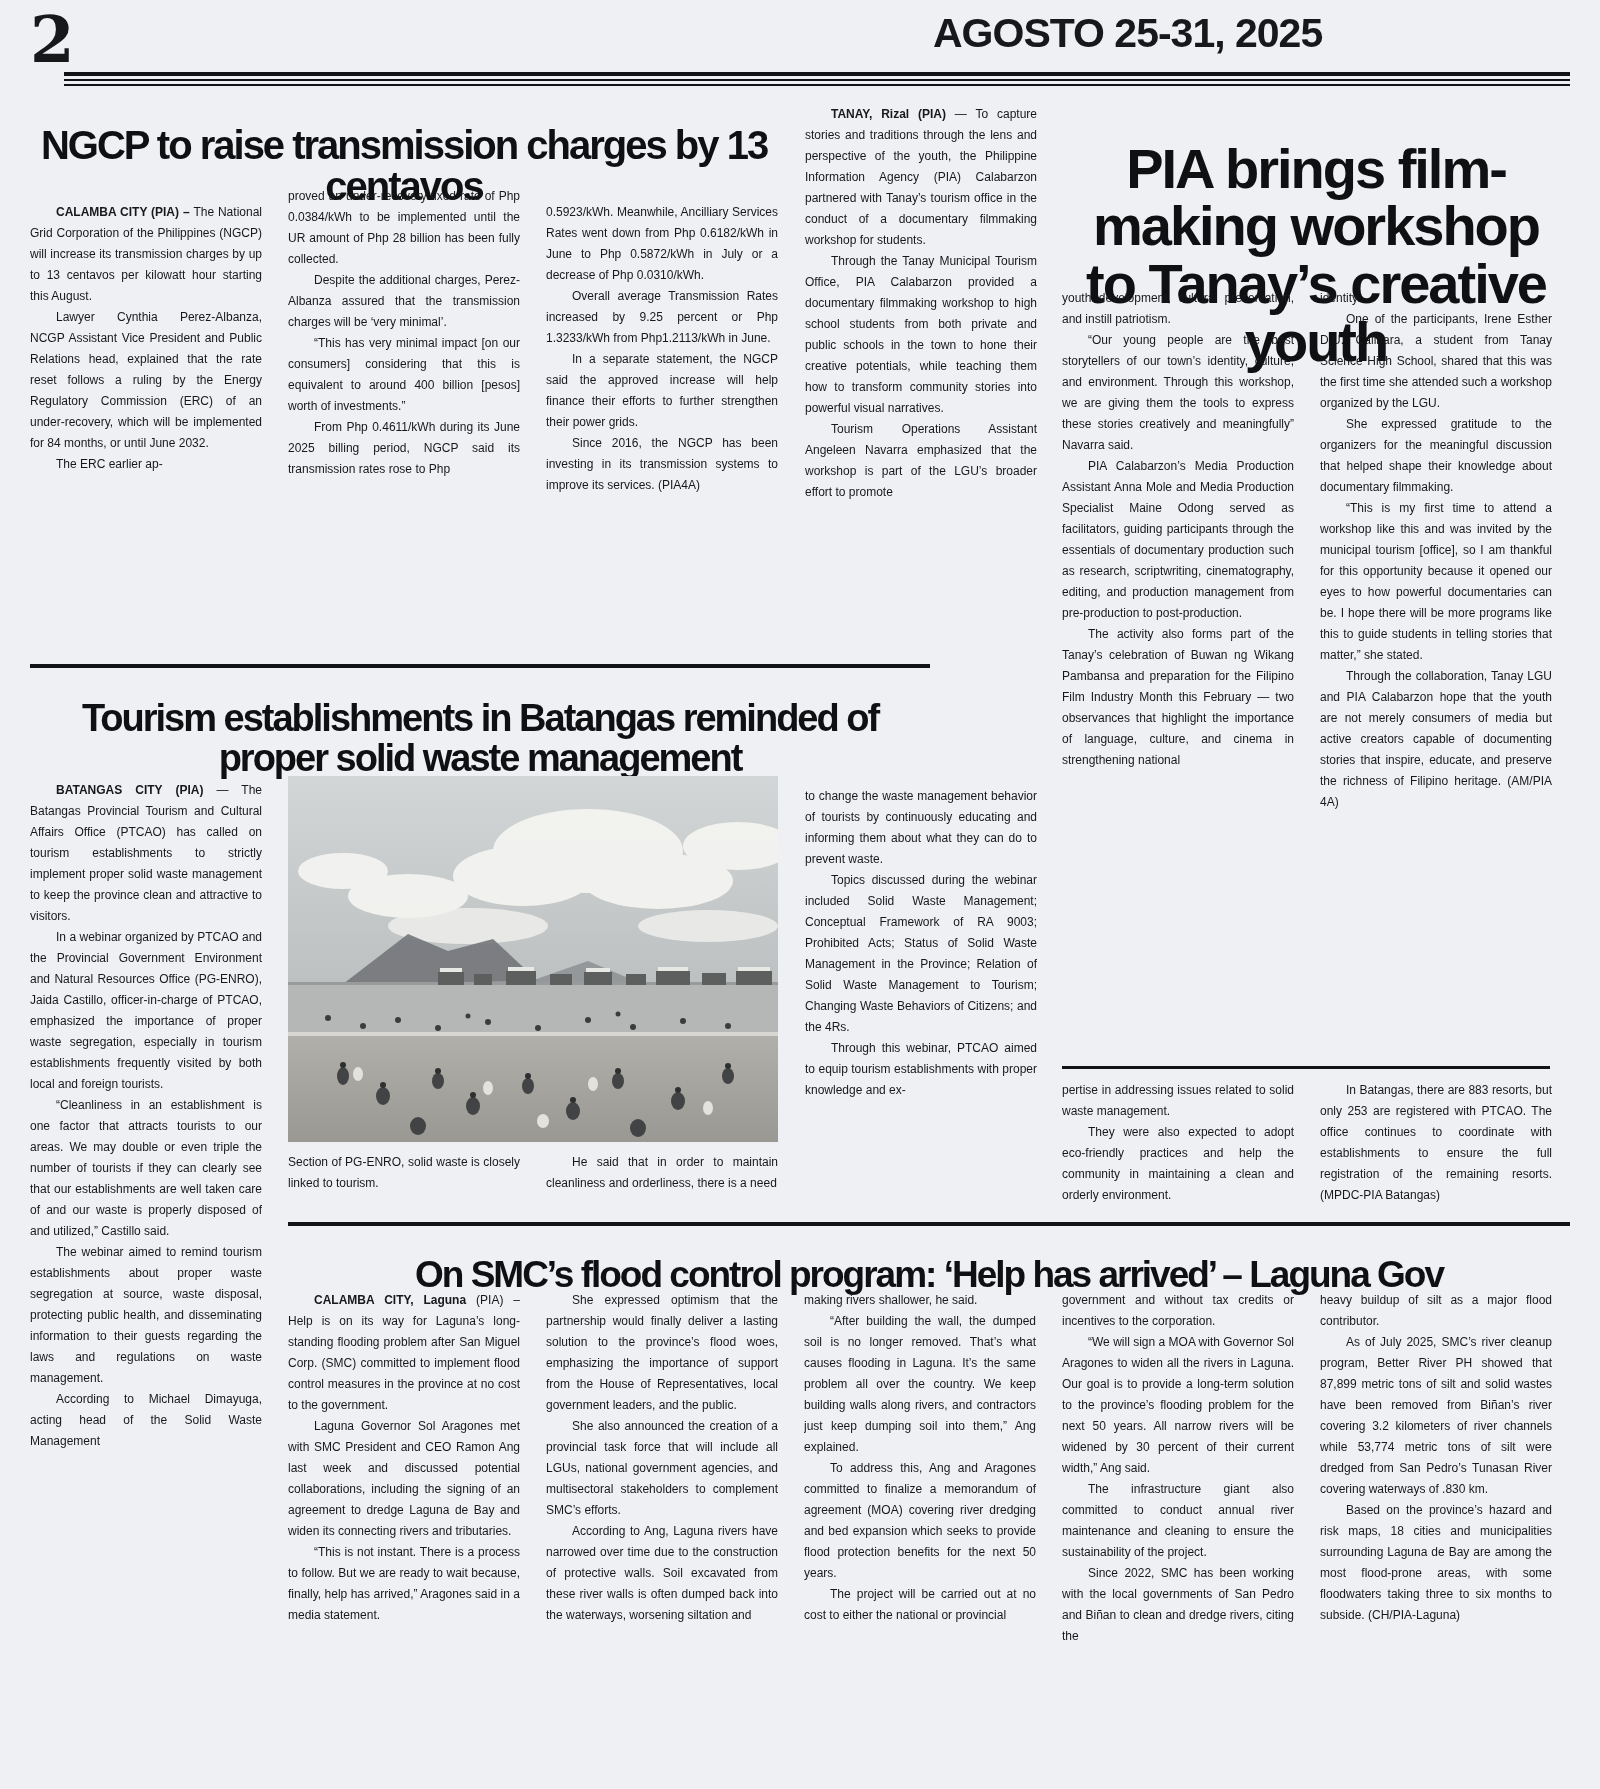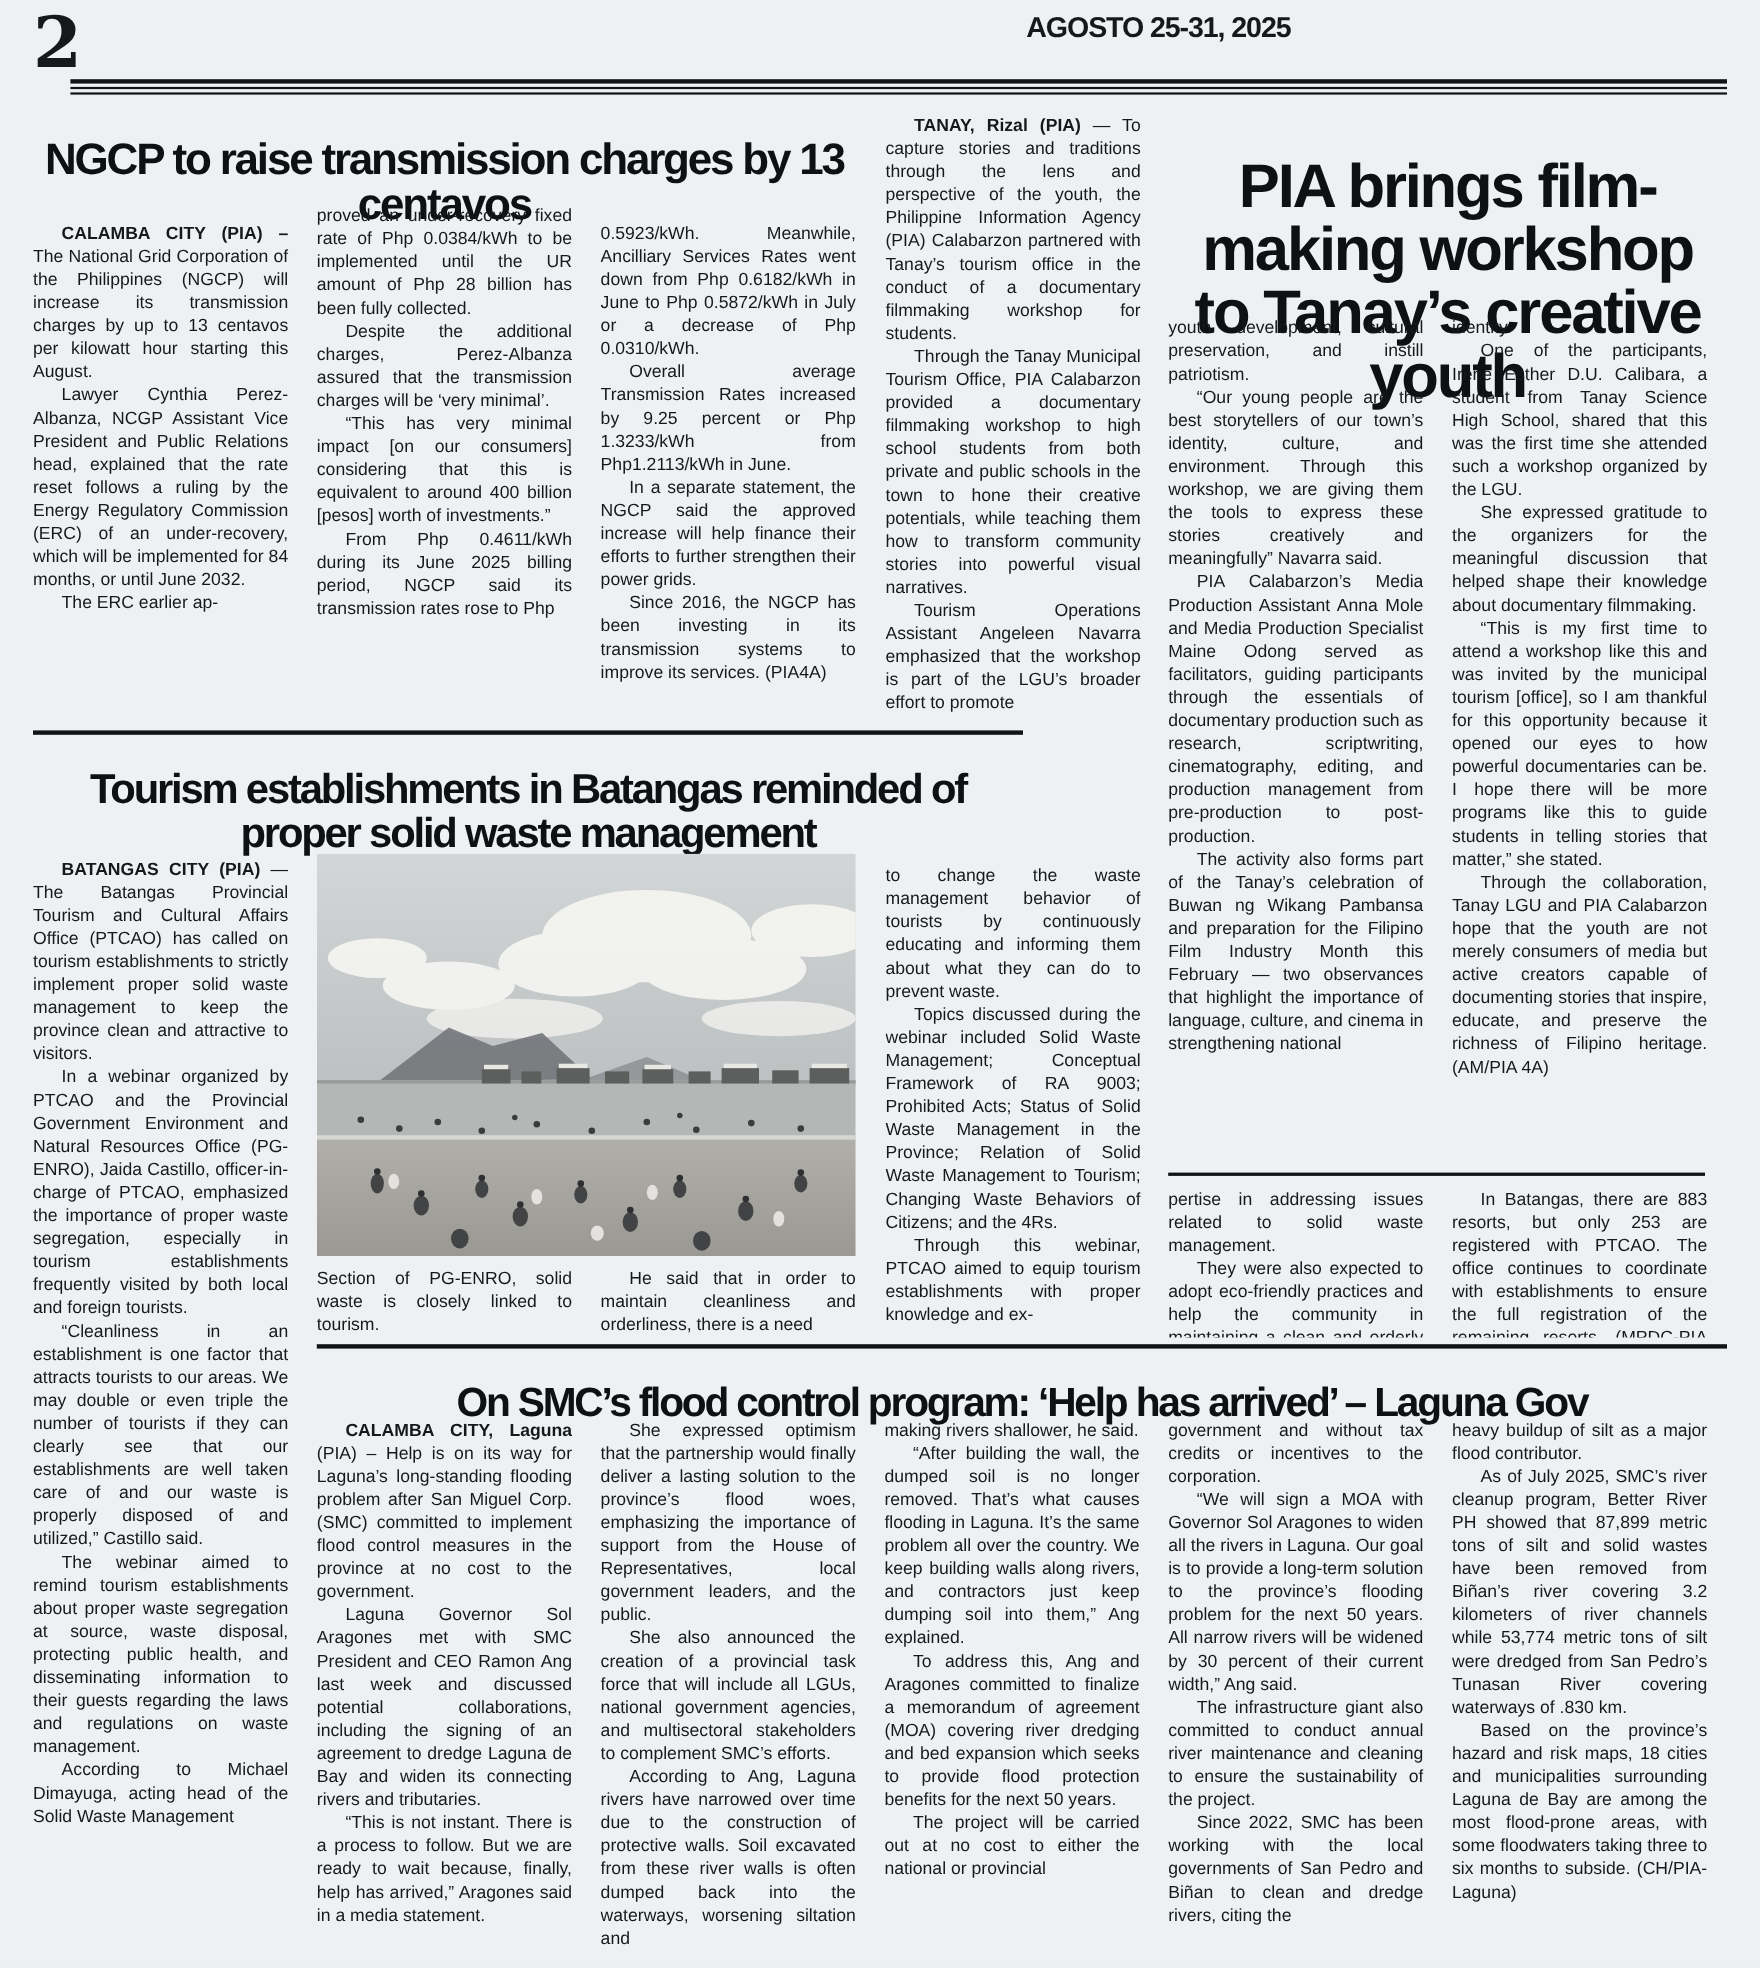--- a/index.html
+++ b/index.html
@@ -3,39 +3,39 @@
 <meta charset="utf-8">
 <style>
   html,body{margin:0;padding:0;background:#dfe2e6;}
   .page{
     position:relative;width:1600px;height:1789px;margin:0 auto;
     background:#eef0f3;color:#17181a;overflow:hidden;
     font-family:"Liberation Sans",sans-serif;
   }
   
   .page-number{position:absolute;left:30px;top:8px;font-family:"DejaVu Serif",serif;font-weight:bold;font-size:64px;line-height:1;}
-  .issue-date{position:absolute;left:933px;top:10px;font-weight:bold;font-size:26px;letter-spacing:-1px;white-space:nowrap;}
+  .issue-date{position:absolute;left:933px;top:10px;font-weight:bold;font-size:41px;letter-spacing:-1px;white-space:nowrap;}
   .mast-rules{position:absolute;left:64px;top:72px;width:1506px;}
   .mast-rules .r1{height:4px;background:#121315;margin-bottom:3px;}
   .mast-rules .r2{height:2px;background:#121315;margin-bottom:3px;}
   .mast-rules .r3{height:2px;background:#121315;}
   
   .headline{position:absolute;font-weight:bold;text-align:center;color:#0f1012;}
   .hl-ngcp{left:30px;top:98px;width:748px;font-size:40px;line-height:1.02;letter-spacing:-2px;}
   .hl-pia{left:1062px;top:102px;width:508px;font-size:56px;line-height:1.03;letter-spacing:-2px;}
   .hl-tourism{left:30px;top:674px;width:900px;font-size:38px;line-height:1.05;letter-spacing:-2px;}
   .hl-smc{left:288px;top:1230px;width:1282px;font-size:37px;line-height:1.1;letter-spacing:-2px;white-space:nowrap;}
   
   .rule{position:absolute;background:#121315;}
   .rule-topleft{left:30px;top:664px;width:900px;height:4px;}
   .rule-pia-bottom{left:1062px;top:1066px;width:488px;height:3px;}
   .rule-smc{left:288px;top:1222px;width:1282px;height:4px;}
   
   .col{
-    position:absolute;width:232px;font-size:16px;line-height:21px;
+    position:absolute;width:232px;font-size:12px;line-height:21px;
     text-align:justify;overflow:hidden;
   }
   .col p.para{margin:0;text-indent:26px;}
   .col.cont p.para:first-child{text-indent:0;}
   .col p.para b{font-weight:bold;}
   
   .ngcp-c1{left:30px;top:202px;height:456px;}
   .ngcp-c2{left:288px;top:186px;height:456px;}
   .ngcp-c3{left:546px;top:202px;height:456px;}
   .tanay-lead{left:805px;top:104px;height:554px;}

